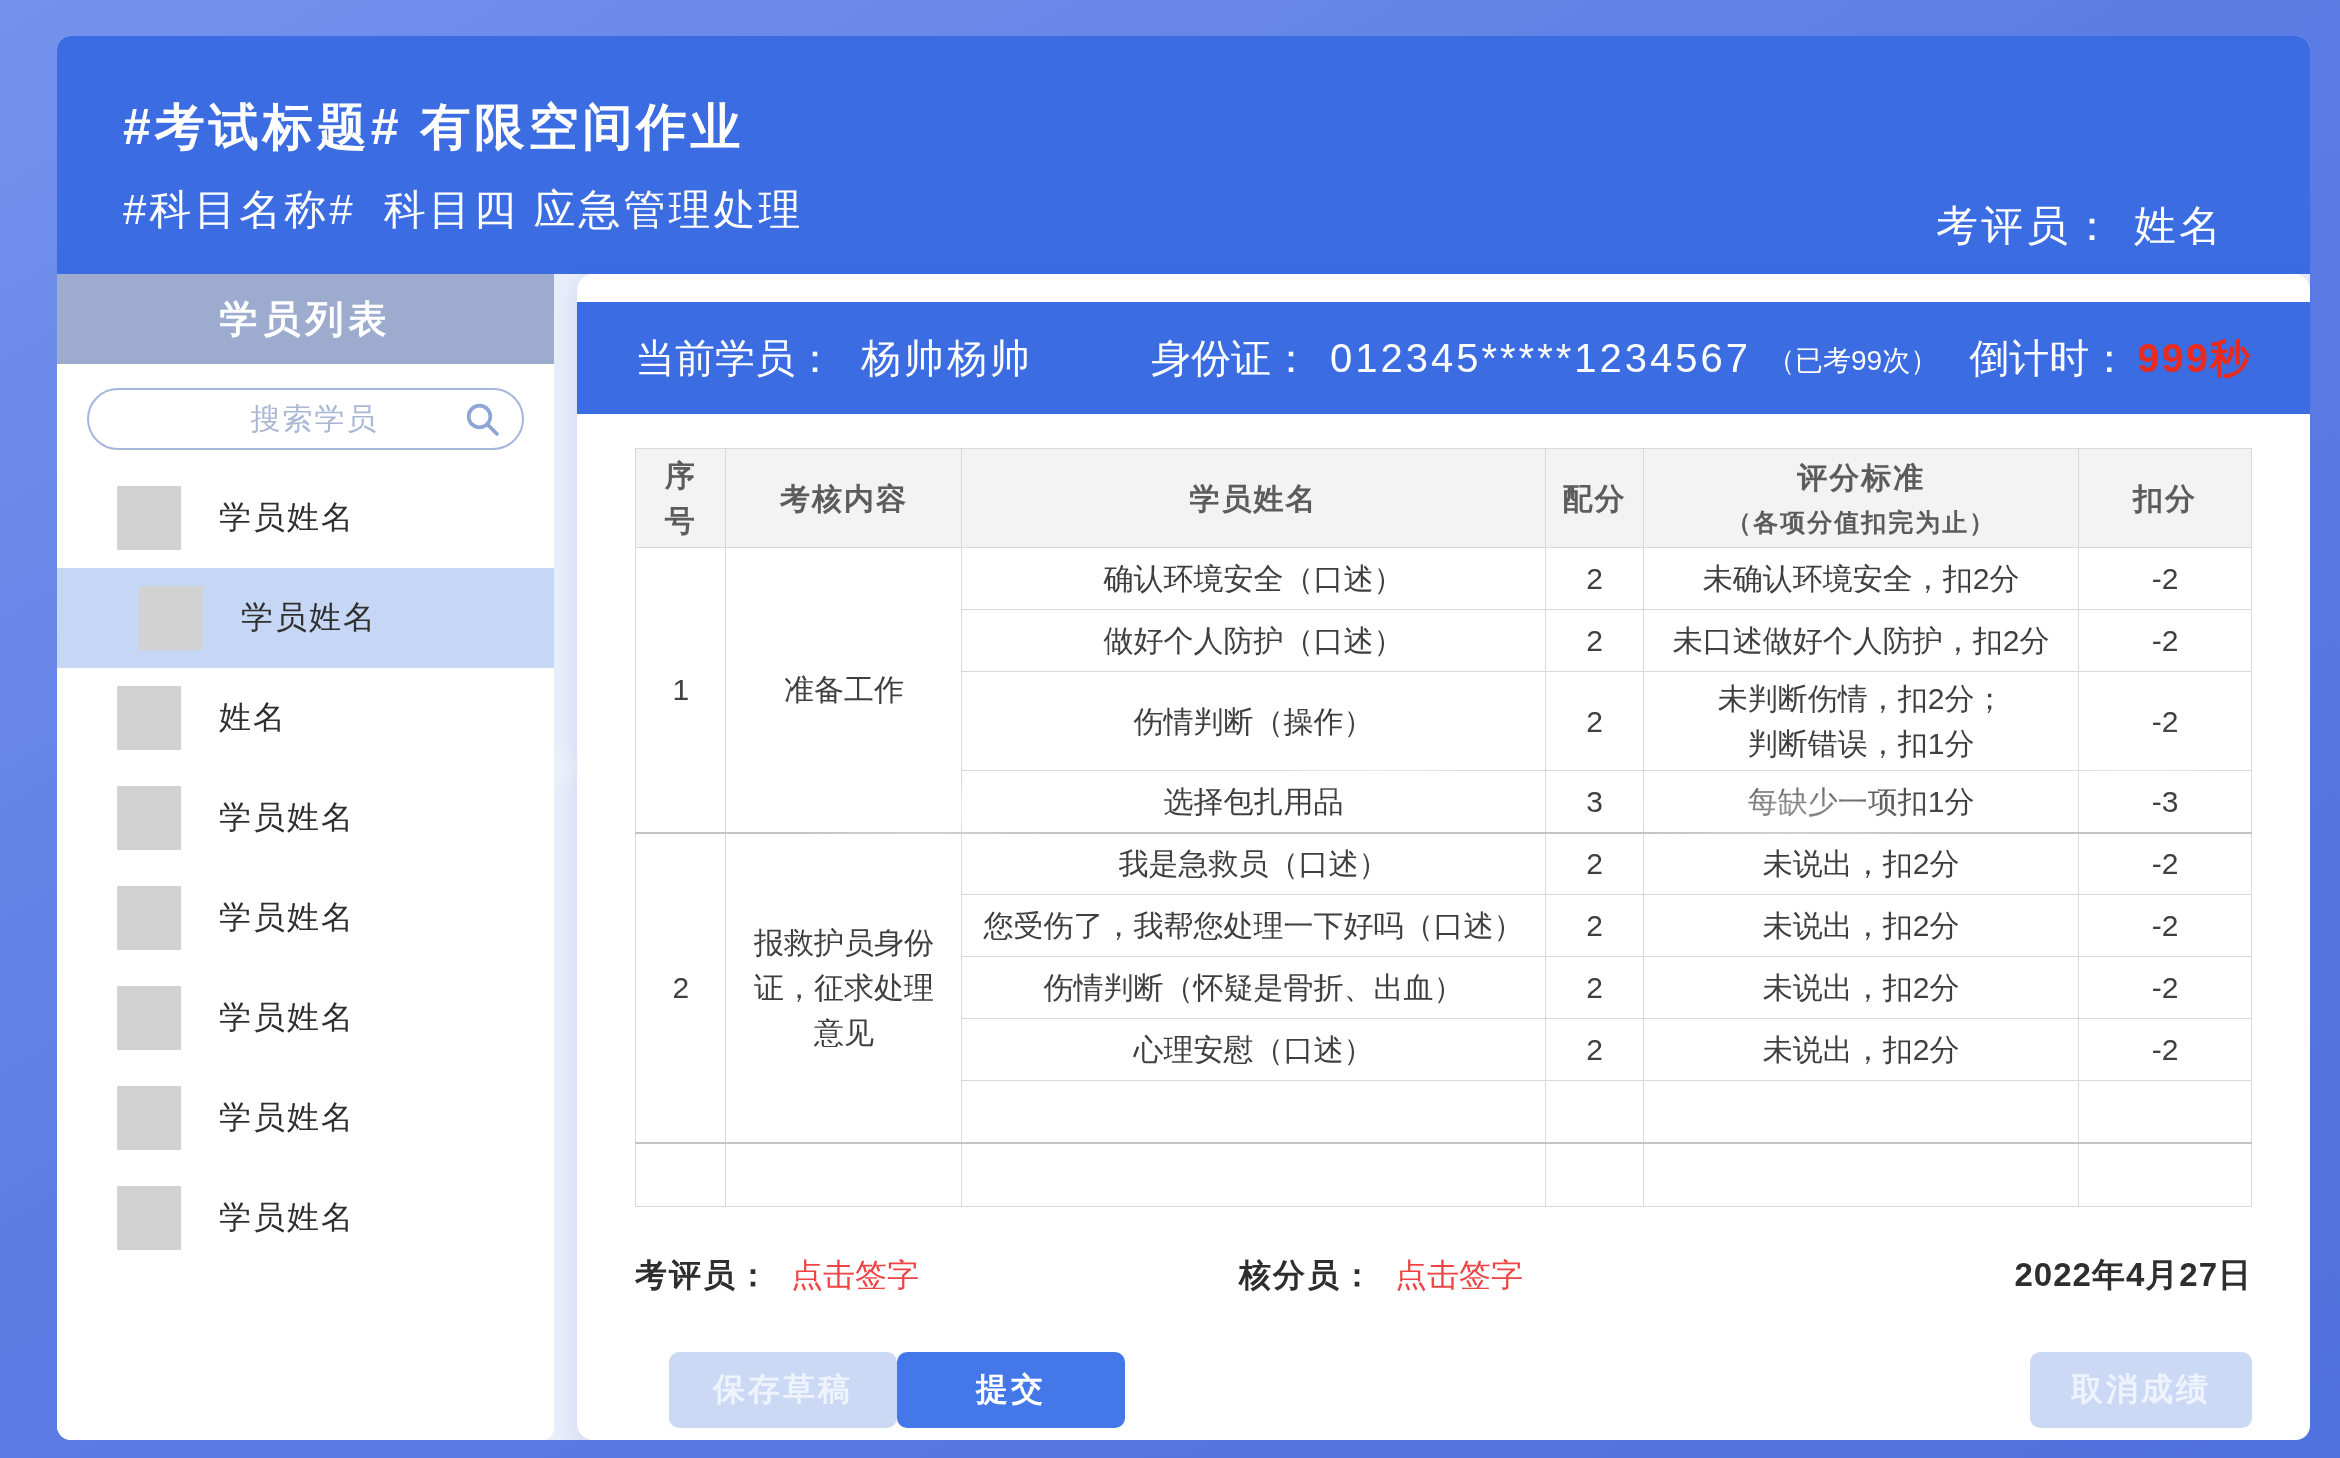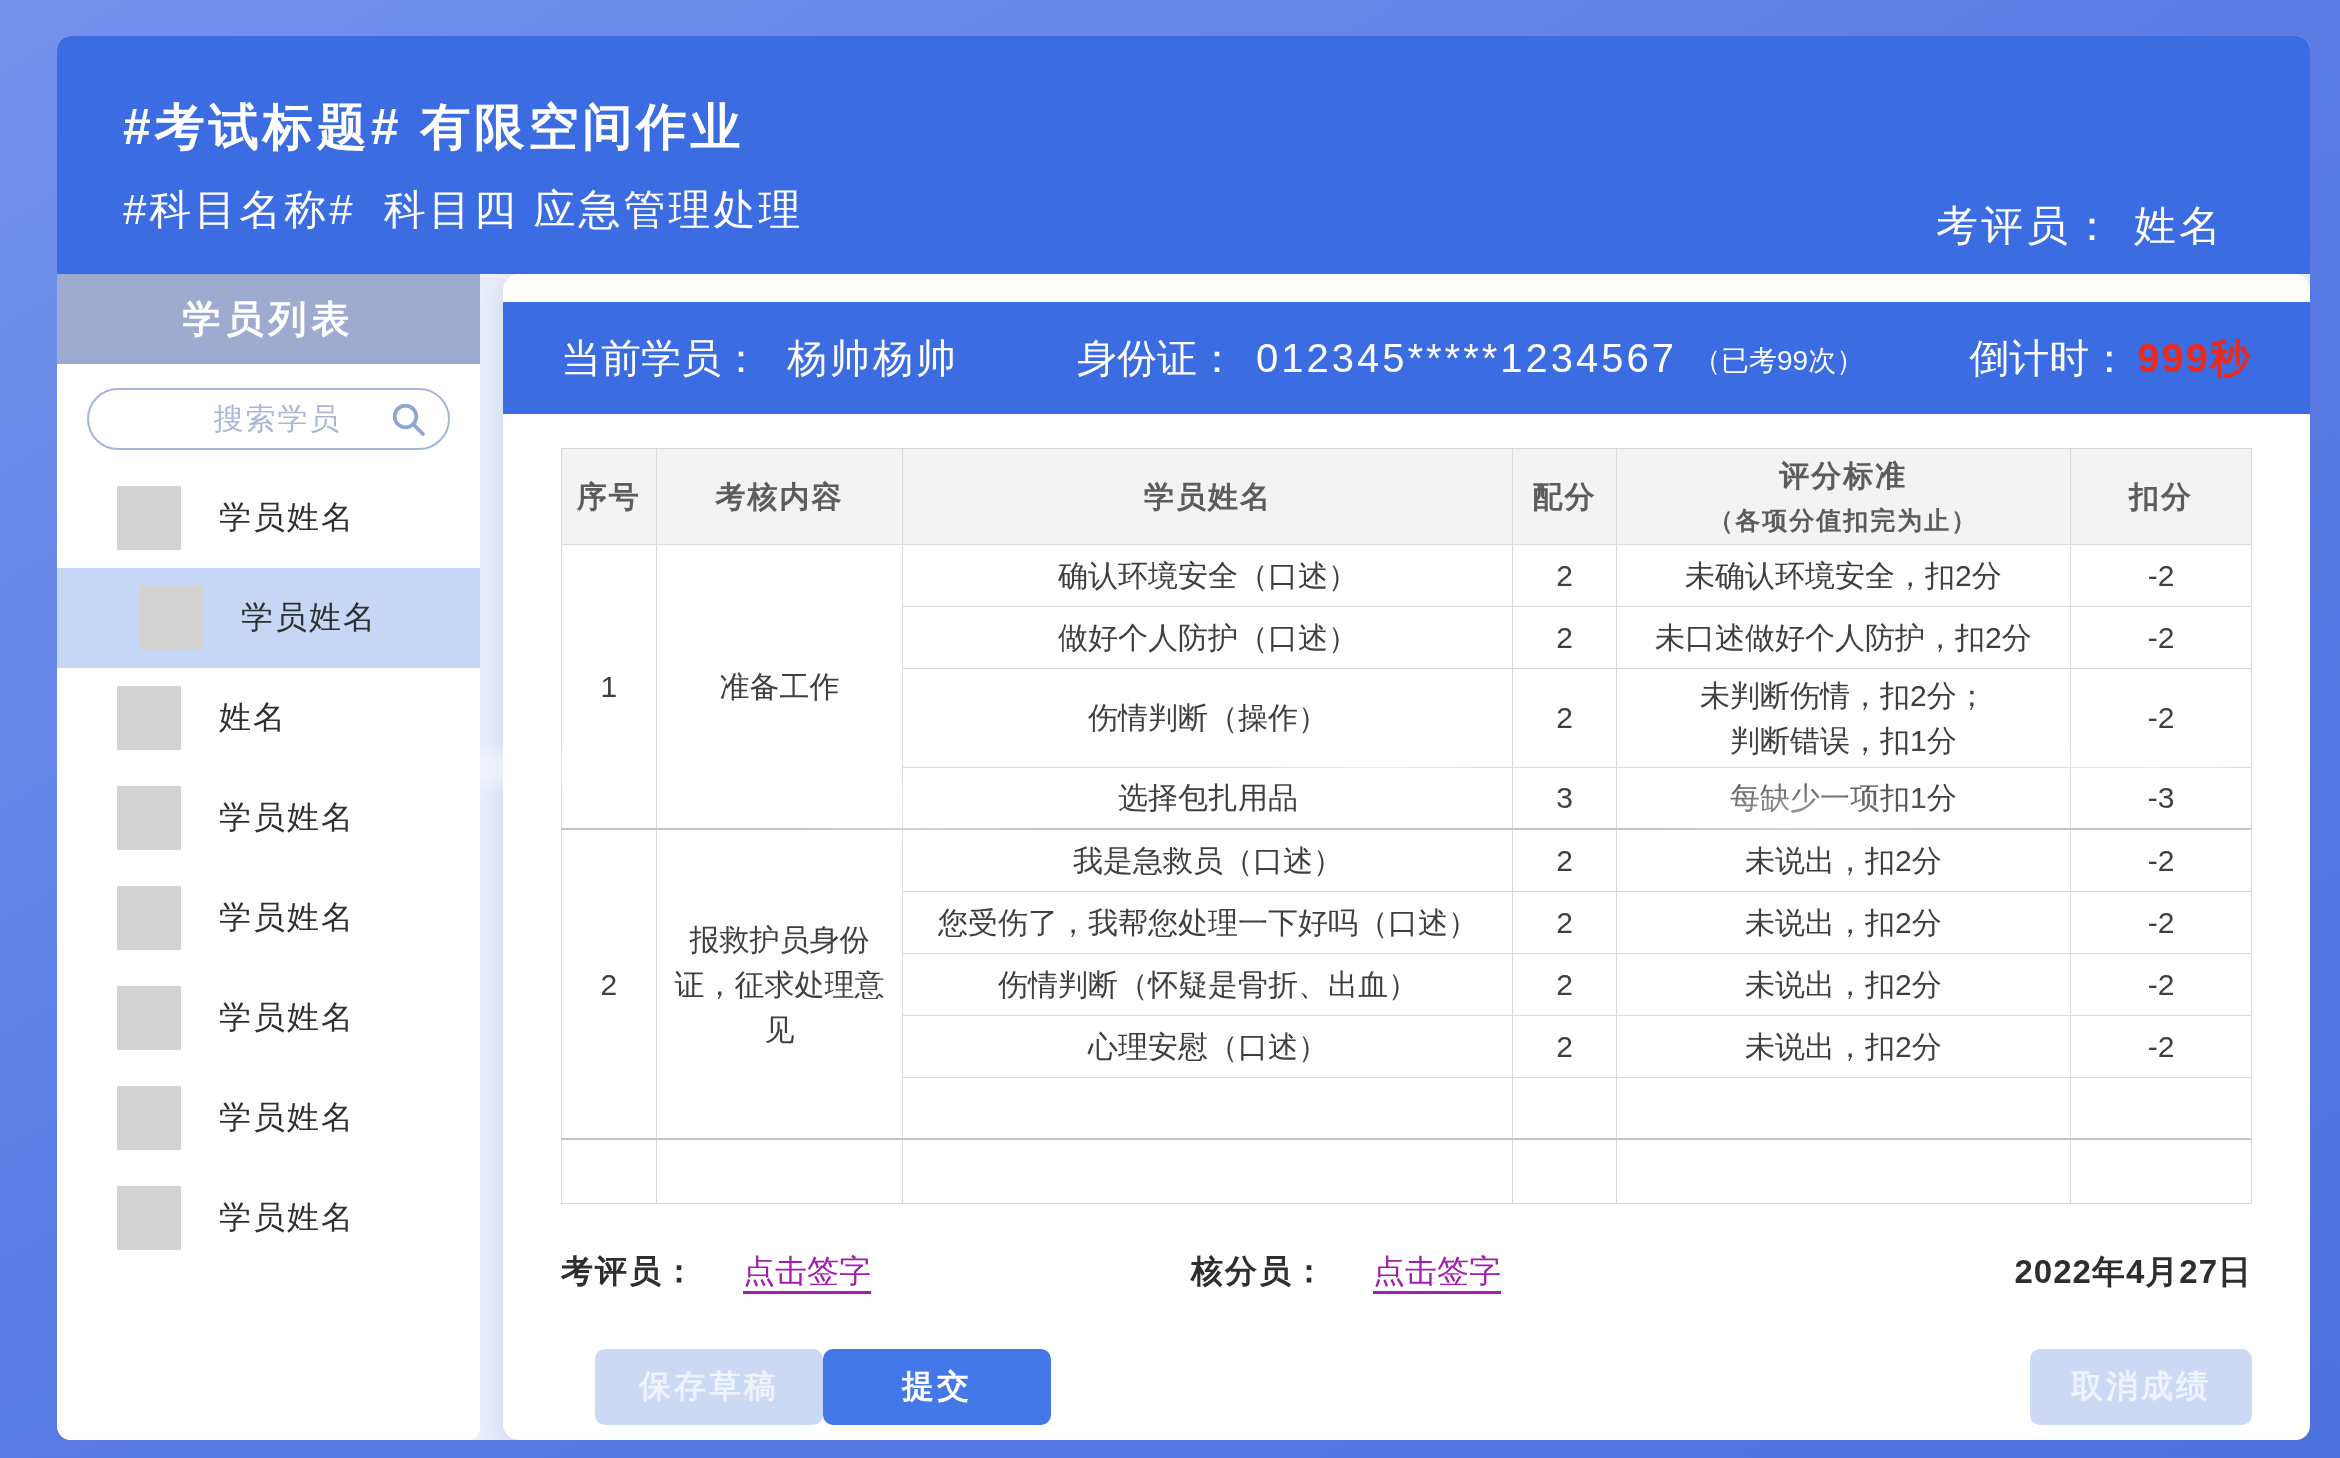--- a/index.html
+++ b/index.html
@@ -17,21 +17,21 @@
   
   .app-header { height:238px; flex:none; background:#3b6ce2; position:relative; color:#fff; }
   .exam-title { position:absolute; left:66px; top:58px; font-size:50px; font-weight:bold; letter-spacing:4px; }
   .subject-line { position:absolute; left:66px; top:146px; font-size:42px; letter-spacing:3px; }
   .subject-text { margin-left:28px; }
   .examiner-info { position:absolute; right:86px; top:150px; font-size:42px; letter-spacing:3px;margin-top:12px; }
   .examiner-name { margin-left:18px; }
   
   .app-body { flex:1; display:flex; position:relative; }
   
-  .sidebar { width:423px; flex:none; display:flex; flex-direction:column; }
+  .sidebar { width:497px; flex:none; display:flex; flex-direction:column; }
   .sidebar-card { flex:1; background:#fff; border-radius:0 0 12px 12px; display:flex; flex-direction:column; overflow:hidden; }
   .sidebar-title { height:90px; flex:none; background:#9dabce; color:#fff; font-size:38px; font-weight:bold;
     letter-spacing:5px; display:flex; align-items:center; justify-content:center; }
   .search-wrap { padding:24px 30px 8px; flex:none; }
   .search-box { position:relative; height:62px; border:2px solid #a5b5dc; border-radius:40px; background:#fff; }
   .search-box input { width:100%; height:100%; border:0; outline:none; background:transparent;
     text-align:center; font-size:30px; color:#555; padding:0 76px 0 30px; font-family:inherit;margin-left:32px; }
   .search-box input::placeholder { color:#aab7d4; letter-spacing:2px; }
   .search-icon { position:absolute; right:20px; top:50%; transform:translateY(-50%); width:40px; height:40px; }
   .student-list { flex:1; padding-top:10px; overflow:hidden; }
@@ -59,21 +59,21 @@
   table { width:100%; border-collapse:collapse; table-layout:fixed; }
   th,td { border:1px solid #d9d9d9; text-align:center; vertical-align:middle;
     font-size:30px; color:#3f3f3f; padding:4px 14px; line-height:1.5; overflow:hidden; }
   thead th { background:#f3f3f3; color:#5c5c5c; font-weight:bold; height:84px; letter-spacing:2px; }
   .sub-note { font-size:25px; margin-top:4px; }
   td.criteria { white-space:pre-line; }
   tr.group-sep td { border-top:2px solid #c4c4c4; }
   
   .sign-row { flex:none; margin:46px 58px 0; display:flex; align-items:center; font-size:32px; color:#2e2e2e; }
   .sign-label { font-weight:bold; letter-spacing:2px; }
-  .sign-link { color:#a21caf; margin-left:46px; text-decoration:underline; text-underline-offset:9px; cursor:pointer; }
+  .sign-link { color:#ef4444; margin-left:20px; text-underline-offset:9px; cursor:pointer; }
   .scorer-label { margin-left:320px; }
   .exam-date { margin-left:auto; font-weight:bold; font-size:33px; letter-spacing:1px; }
   
   .action-row { flex:none; margin:54px 58px 8px; display:flex; align-items:center; }
   .btn { height:76px; border-radius:10px; font-size:32px; font-weight:bold; letter-spacing:3px;
     display:flex; align-items:center; justify-content:center; cursor:pointer; border:0; font-family:inherit; }
   .btn-submit { width:228px; background:#4478e8; color:#fff; }
   .btn-draft { width:228px; margin-left:34px; background:#cbd9f5; color:#eef3fd; }
   .btn-cancel { margin-left:auto; width:222px; background:#cbd9f5; color:#eef3fd; }
   

